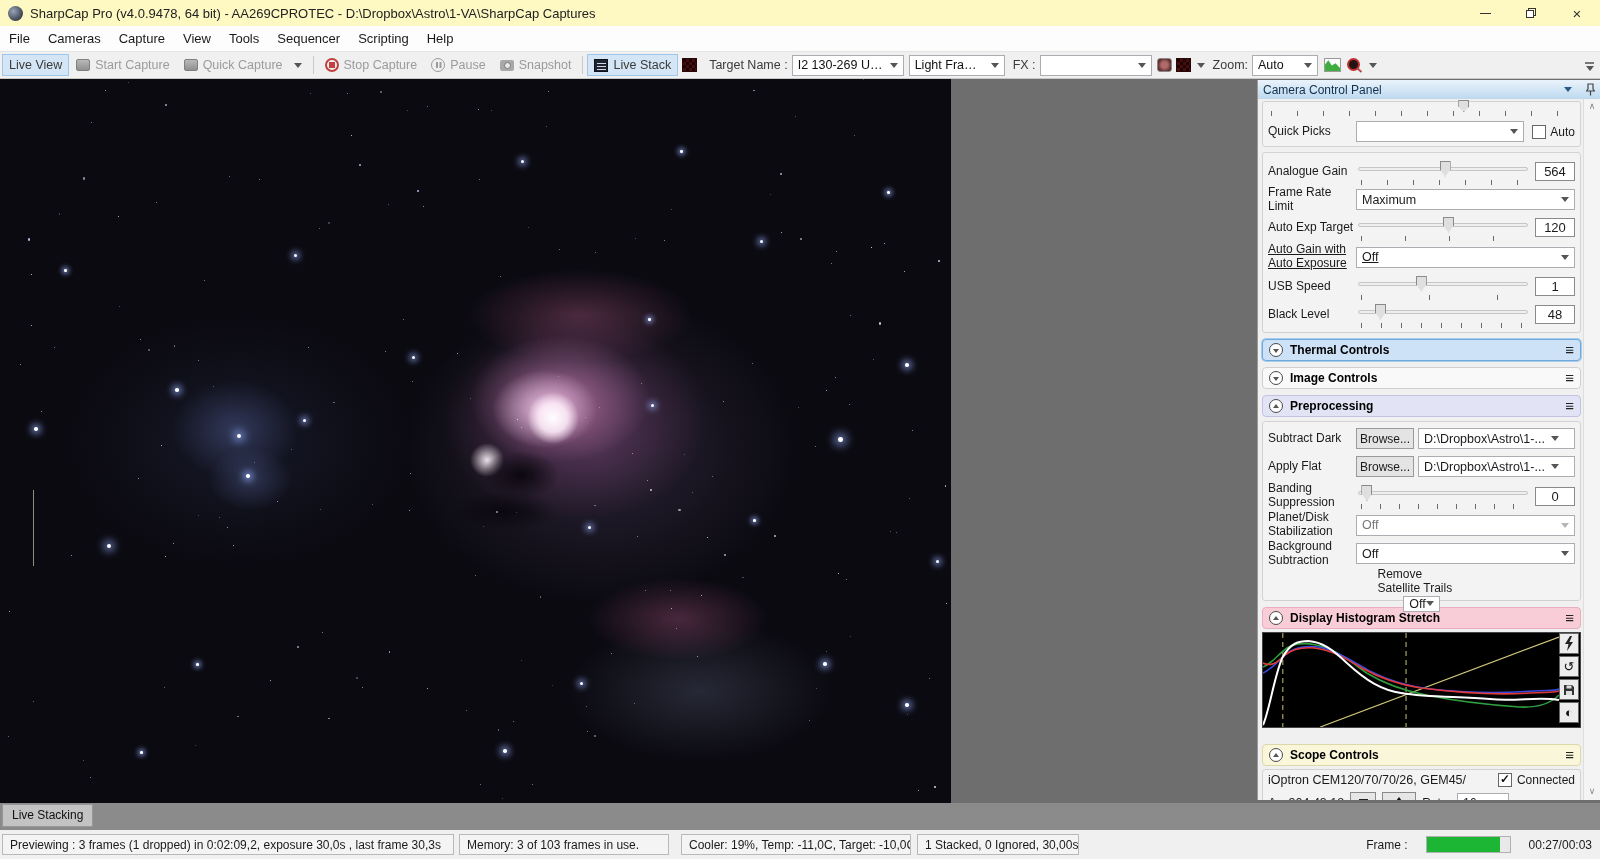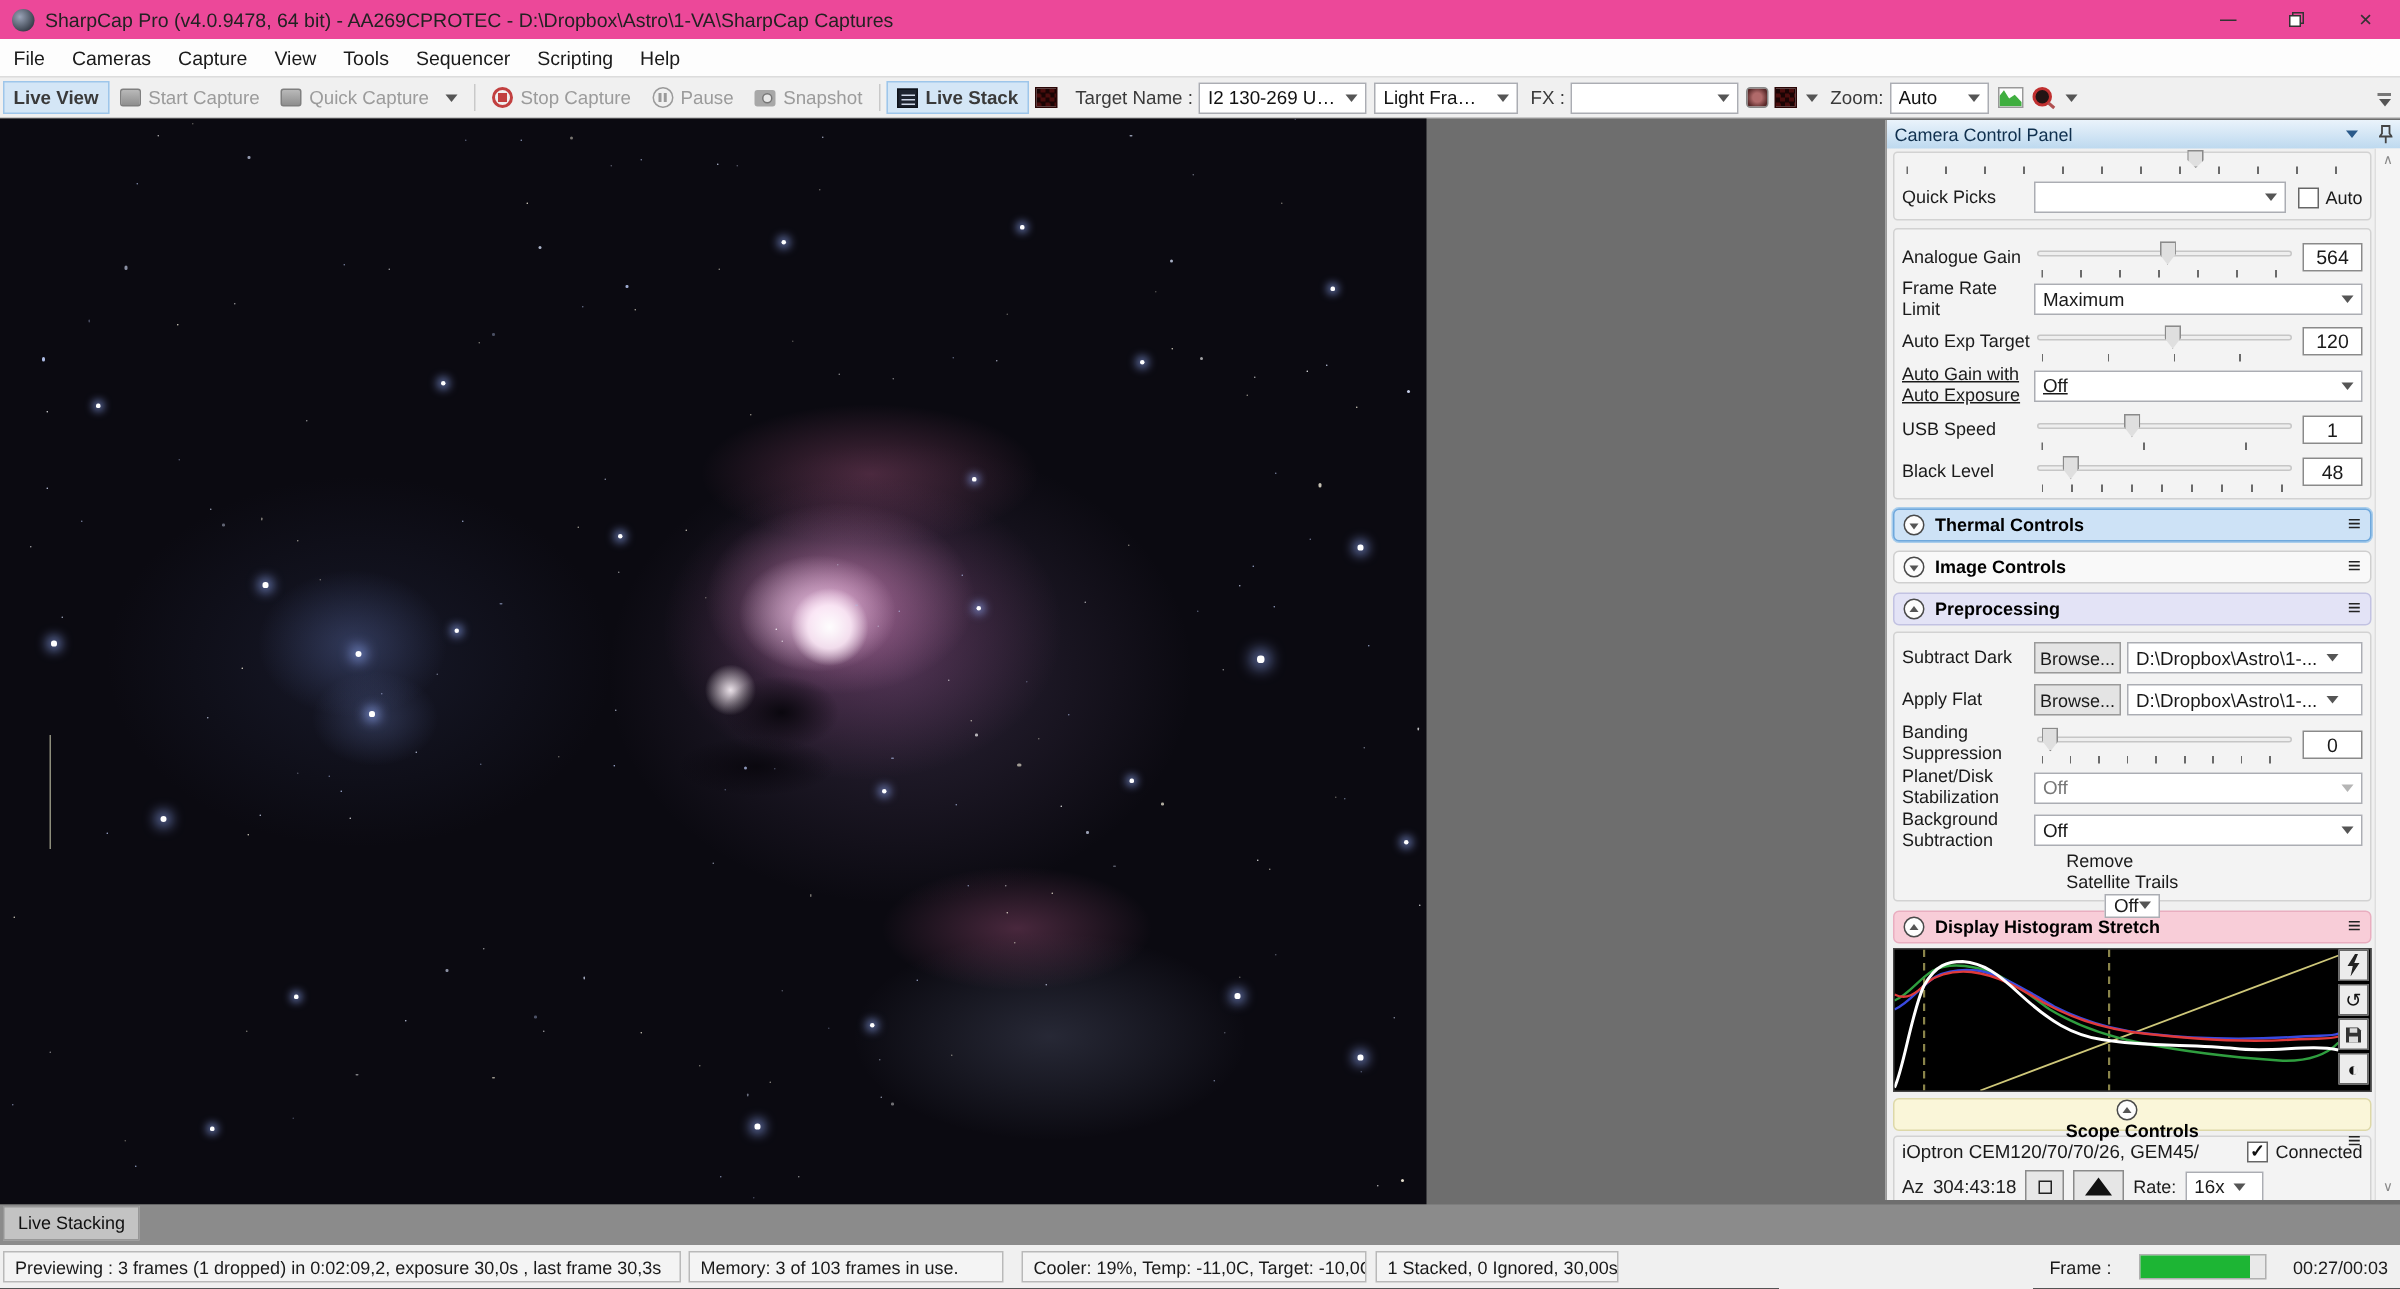--- a/index.html
+++ b/index.html
@@ -1,38 +1,38 @@
 <!DOCTYPE html>
 <html><head>
 <meta charset="utf-8">
 <style>
   html,body{margin:0;padding:0;background:#3a3a3a;}
   *{box-sizing:border-box;}
   .window{position:relative;width:1600px;height:859px;background:#6e6e6e;overflow:hidden;
           font-family:"Liberation Sans",sans-serif;color:#1a1a1a;}
 
   
-  .titlebar{height:26px;background:#ec4899;display:flex;align-items:center;font-size:13px;color:#222;}
+  .titlebar{height:26px;background:#fef9c3;display:flex;align-items:center;font-size:13px;color:#222;}
   .app-icon{width:15px;height:15px;border-radius:50%;margin:0 7px 0 8px;
             background:radial-gradient(circle at 35% 35%, #9aa4b8, #3d4450 70%, #20242c);}
   .win-btns{margin-left:auto;display:flex;height:100%;}
   .win-btn{width:46px;height:100%;display:flex;align-items:center;justify-content:center;color:#333;}
   .min-glyph{width:11px;border-top:1px solid #333;}
   .close-glyph{font-size:15px;line-height:1;}
 
   
   .menubar{height:25px;background:#fdfdfd;display:flex;align-items:center;font-size:13px;}
   .menu-item{padding:3px 9px;}
 
   
   .toolbar{height:28px;background:#f0f0f0;border-top:1px solid #e5e5e5;border-bottom:1px solid #c8c8c8;
            display:flex;align-items:center;font-size:12.5px;color:#3a3a3a;padding:0 2px;}
   .tbtn{display:flex;align-items:center;gap:5px;padding:3px 6px;white-space:nowrap;border:1px solid transparent;}
   .tbtn.disabled{color:#9b9b9b;}
-  .tbtn.sel{background:#d4e6f6;border:1px solid #9ec6ea;font-weight:bold;}
+  .tbtn.sel{background:#d4e6f6;border:1px solid #9ec6ea;}
   .tsep{width:1px;height:18px;background:#c9c9c9;margin:0 4px;}
   .tlabel{margin:0 4px 0 8px;white-space:nowrap;}
   .combo{background:#fff;border:1px solid #abadb3;height:21px;display:flex;align-items:center;
          padding:0 5px;font-size:12.5px;color:#111;white-space:nowrap;}
   .combo .ctext{overflow:hidden;text-overflow:ellipsis;flex:1;}
   .arr{width:0;height:0;border-left:4px solid transparent;border-right:4px solid transparent;
        border-top:5px solid #555;margin-left:6px;flex:none;}
   .arr-up{width:0;height:0;border-left:4px solid transparent;border-right:4px solid transparent;
        border-bottom:5px solid #555;}
   .mini{width:14px;height:12px;flex:none;}
@@ -647,21 +647,21 @@
                   <rect x="3" y="7" width="6" height="4" fill="#ddd"></rect>
                   <rect x="3.5" y="1.5" width="5" height="3" fill="#ddd"></rect>
                 </svg>
               </div>
             <div class="htool">
                 <span>◐</span>
               </div>
           </div>
         </div>
 
-        <div class="sec sec-scope" style="margin-top:4px;flex-direction:column;">
+        <div class="sec sec-scope" style="margin-top:16px;">
           <span class="cir">
               <span class="arr-up"></span>
             </span>
           <span>Scope Controls</span>
           <span class="ham">≡</span>
           </div>
 
         <div class="scopebox">
           <div class="prow">
             <span class="scope-dev">iOptron CEM120/70/70/26, GEM45/</span>

